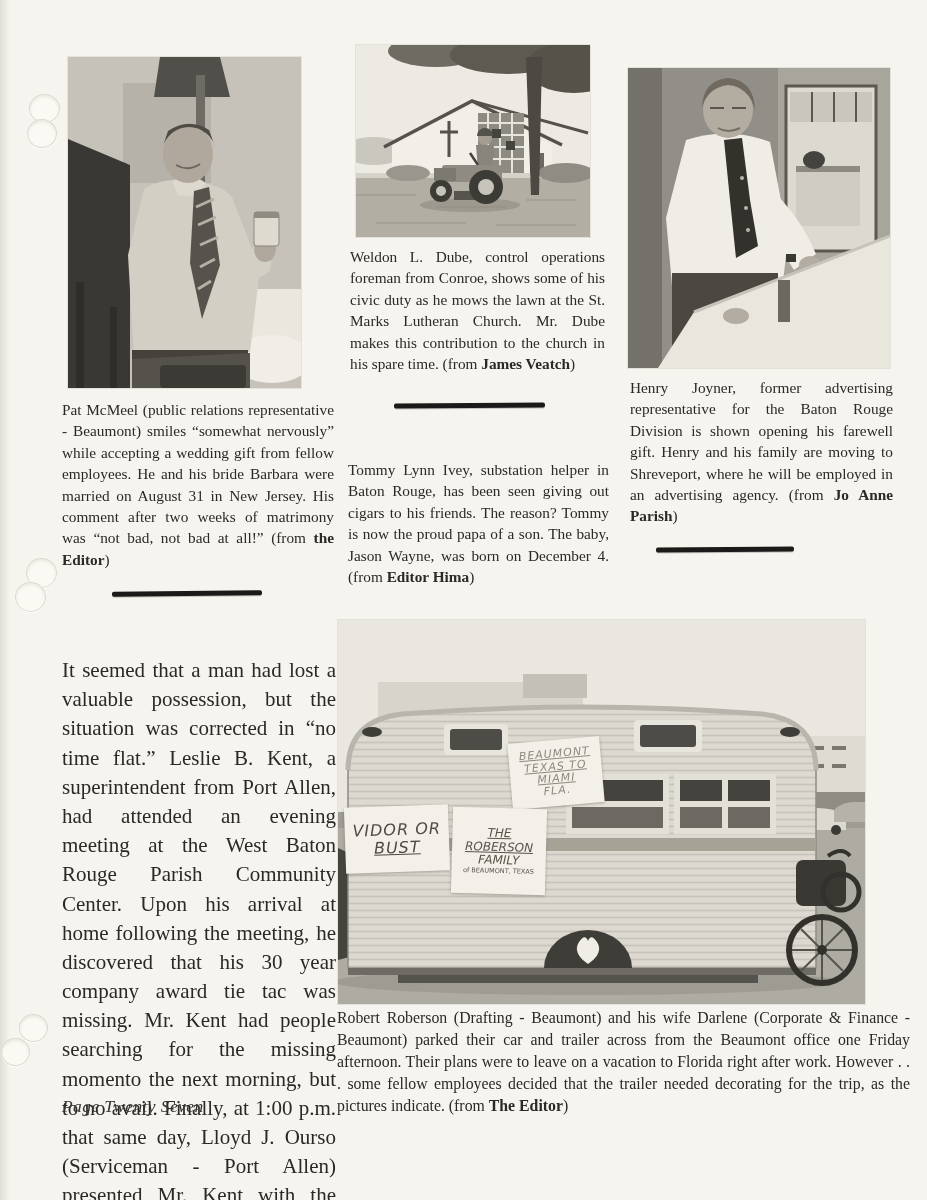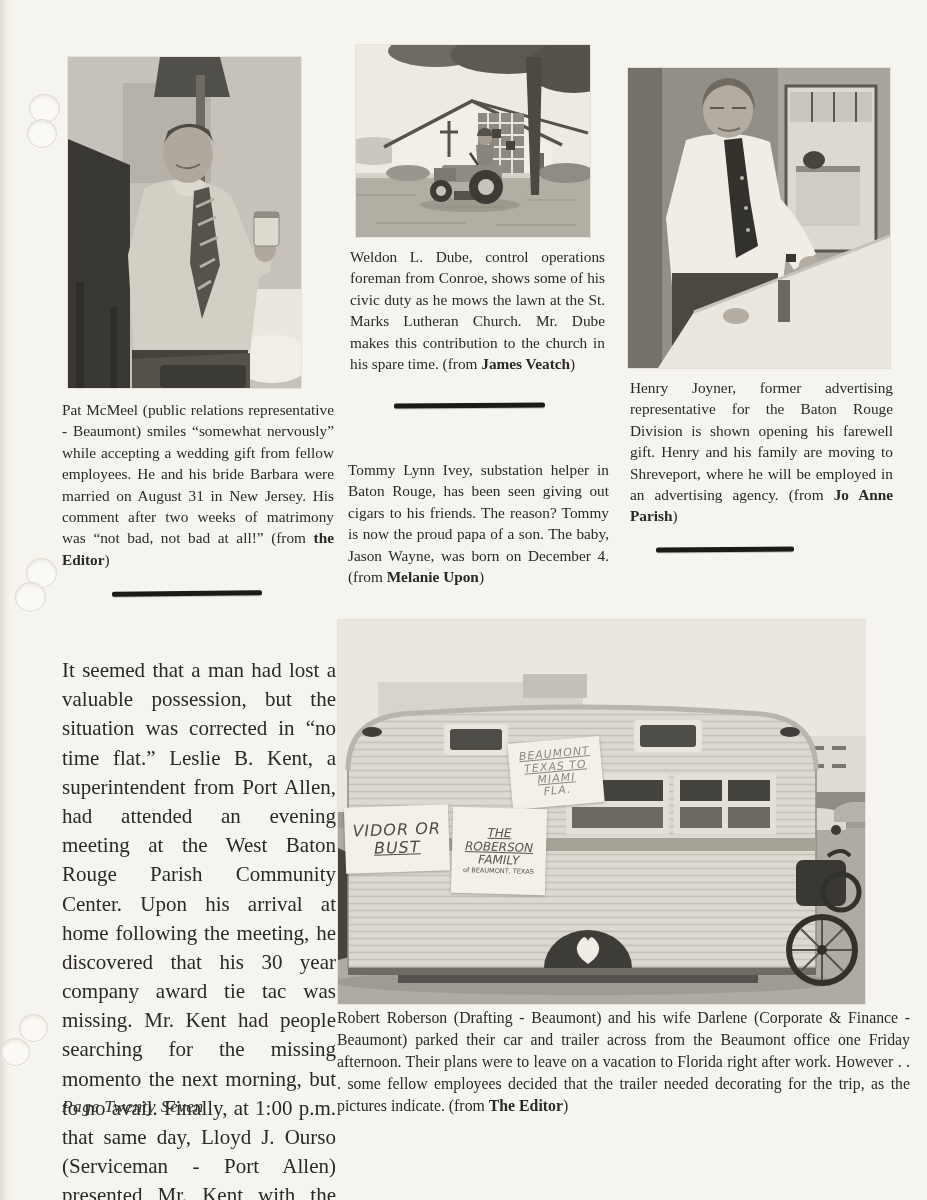--- a/index.html
+++ b/index.html
@@ -180,21 +180,21 @@
   <div class="rule" style="left:394px;top:403px;width:151px;transform:rotate(-0.4deg);"></div>
   <div class="rule" style="left:656px;top:547px;width:138px;transform:rotate(-0.5deg);"></div>
   <div class="rule" style="left:112px;top:591px;width:150px;transform:rotate(-0.6deg);"></div>
 
   <p class="caption" style="left:62px;top:399px;width:272px;"><span>Pat McMeel (public relations representative - Beaumont) smiles “somewhat nervously” while accepting a wedding gift from fellow employees. He and his bride Barbara were married on August 31 in New Jersey. His comment after two weeks of matrimony was “not bad, not bad at all!” (from </span><strong>the Editor</strong><span>)</span></p>
 
   <p class="caption" style="left:350px;top:246px;width:255px;"><span>Weldon L. Dube, control operations foreman from Conroe, shows some of his civic duty as he mows the lawn at the St. Marks Lutheran Church. Mr. Dube makes this contribution to the church in his spare time. (from </span><strong>James Veatch</strong><span>)</span></p>
 
   <p class="caption" style="left:630px;top:377px;width:263px;"><span>Henry Joyner, former advertising representative for the Baton Rouge Division is shown opening his farewell gift. Henry and his family are moving to Shreveport, where he will be employed in an advertising agency. (from </span><strong>Jo Anne Parish</strong><span>)</span></p>
 
-  <p class="caption" style="left:348px;top:459px;width:261px;"><span>Tommy Lynn Ivey, substation helper in Baton Rouge, has been seen giving out cigars to his friends. The reason? Tommy is now the proud papa of a son. The baby, Jason Wayne, was born on December 4. (from </span><strong>Melanie Upon</strong><span>)</span></p>
+  <p class="caption" style="left:348px;top:459px;width:261px;"><span>Tommy Lynn Ivey, substation helper in Baton Rouge, has been seen giving out cigars to his friends. The reason? Tommy is now the proud papa of a son. The baby, Jason Wayne, was born on December 4. (from </span><strong>Editor Hima</strong><span>)</span></p>
 
   <p class="caption article" style="left:62px;top:656px;width:274px;"><span>It seemed that a man had lost a valuable possession, but the situation was corrected in “no time flat.” Leslie B. Kent, a superintendent from Port Allen, had attended an evening meeting at the West Baton Rouge Parish Community Center. Upon his arrival at home following the meeting, he discovered that his 30 year company award tie tac was missing. Mr. Kent had people searching for the missing momento the next morning, but to no avail. Finally, at 1:00 p.m. that same day, Lloyd J. Ourso (Serviceman - Port Allen) presented Mr. Kent with the object of the search. It seems that Mr. Ourso’s son, Gary, had been riding his bicycle at the Community Center the same night the tie tac was lost. The bike came down with a flat tire the next morning, and while fixing the flat, the tie tac was found embedded in the tire. (from </span><strong>Del Vavasseur</strong><span>)</span></p>
 
   <div class="photo" style="left:338px;top:620px;width:527px;height:384px;">
     <svg width="527" height="384" viewBox="0 0 527 384">
       <defs>
         <pattern id="tstripes" width="8" height="7" patternUnits="userSpaceOnUse">
           <rect width="8" height="7" fill="#ddd9d0"></rect>
           <line x1="0" y1="3.5" x2="8" y2="3.5" stroke="#c6c3ba" stroke-width="1.6"></line>
         </pattern>

